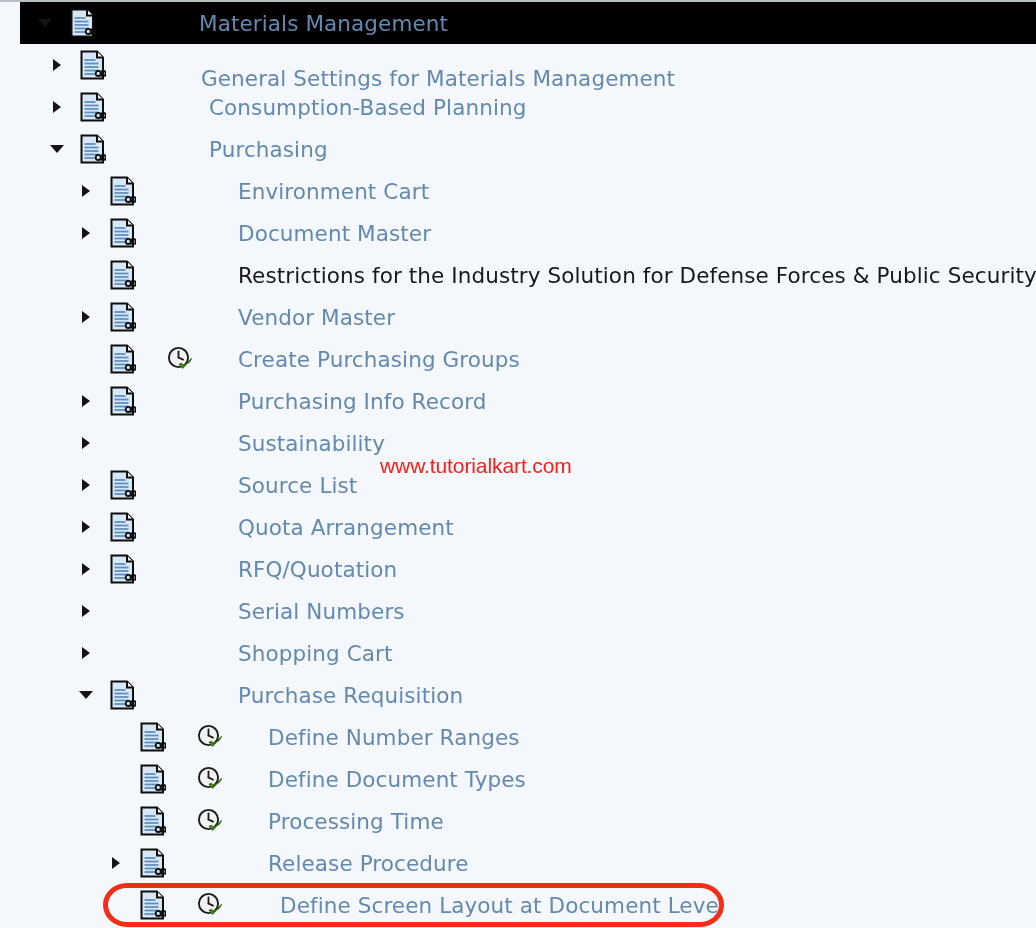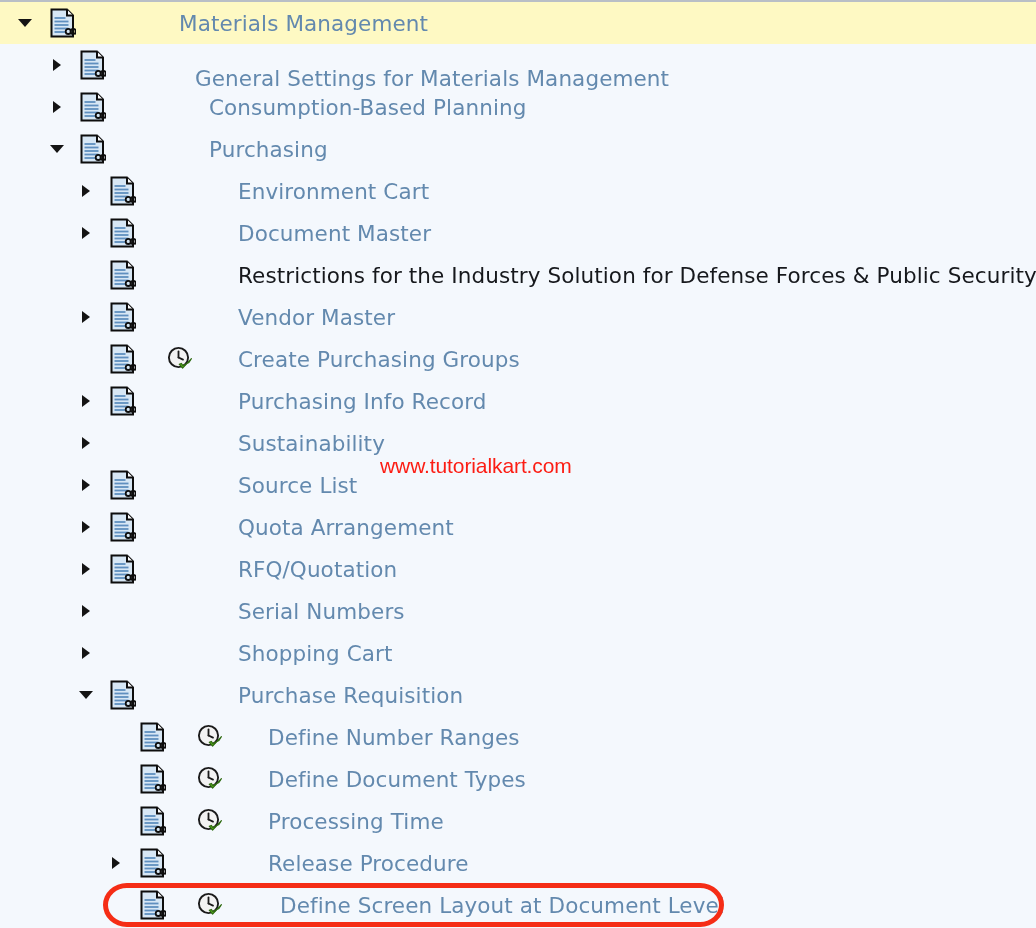--- a/index.html
+++ b/index.html
@@ -24,21 +24,21 @@
   
   .tree { position: relative; width: 100%; }
 
   .row {
     position: relative;
     height: 42px;
     display: flex;
     align-items: center;
     white-space: nowrap;
   }
-  .row.selected { background: #fef9c3; }
+  .row.selected { background: #000000; margin-left: 20px; }
 
   
   .arrow {
     position: absolute;
     width: 14px;
     height: 14px;
     display: flex;
     align-items: center;
     justify-content: center;
   }
@@ -156,21 +156,21 @@
               <line x1="4.5" y1="24" x2="15.5" y2="24"></line>
             </g>
             <g fill="none" stroke="#0d0d0d" stroke-width="1.8">
               <circle cx="18.3" cy="23.4" r="2.6"></circle>
               <circle cx="23.2" cy="23.4" r="2.6"></circle>
               <line x1="20.9" y1="23.4" x2="20.6" y2="23.4"></line>
               <line x1="25.6" y1="22.6" x2="25.9" y2="26.4"></line>
             </g>
           </svg>
         </span>
-        <span class="label" style="left: 195px; margin-top: 26px;">General Settings for Materials Management</span>
+        <span class="label" style="left: 201px; margin-top: 26px;">General Settings for Materials Management</span>
       </div>
       <div class="row">
         <span class="arrow collapsed" style="left: 50px;">
           <i></i>
         </span>
         <span class="docicon" style="left: 80px;">
           <svg width="26" height="30" viewBox="0 0 26 30">
             <path d="M1.5 1.5 H17 L23 7.5 V28.5 H1.5 Z" fill="#d7e7f5" stroke="#0d0d0d" stroke-width="2"></path>
             <path d="M17 1.5 L17 7.5 L23 7.5" fill="#ffffff" stroke="#0d0d0d" stroke-width="2"></path>
             <g stroke="#5f8fbf" stroke-width="1.8">

